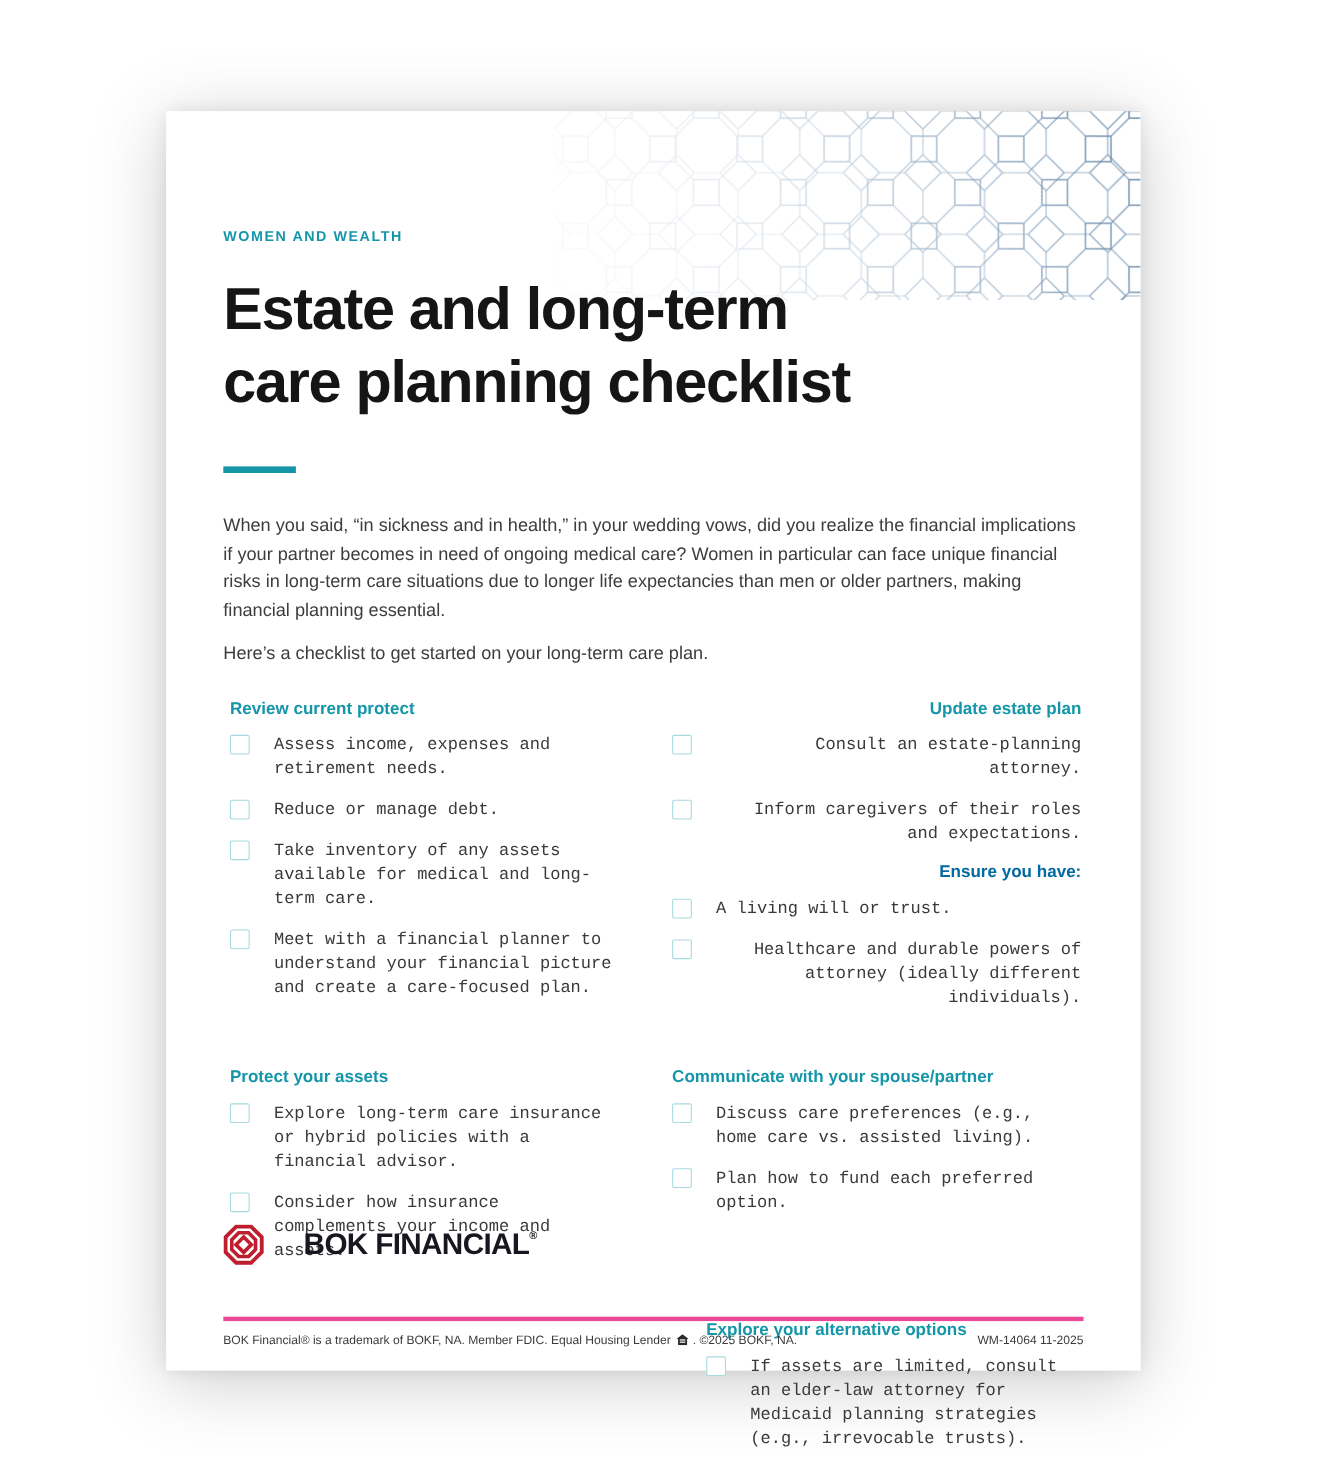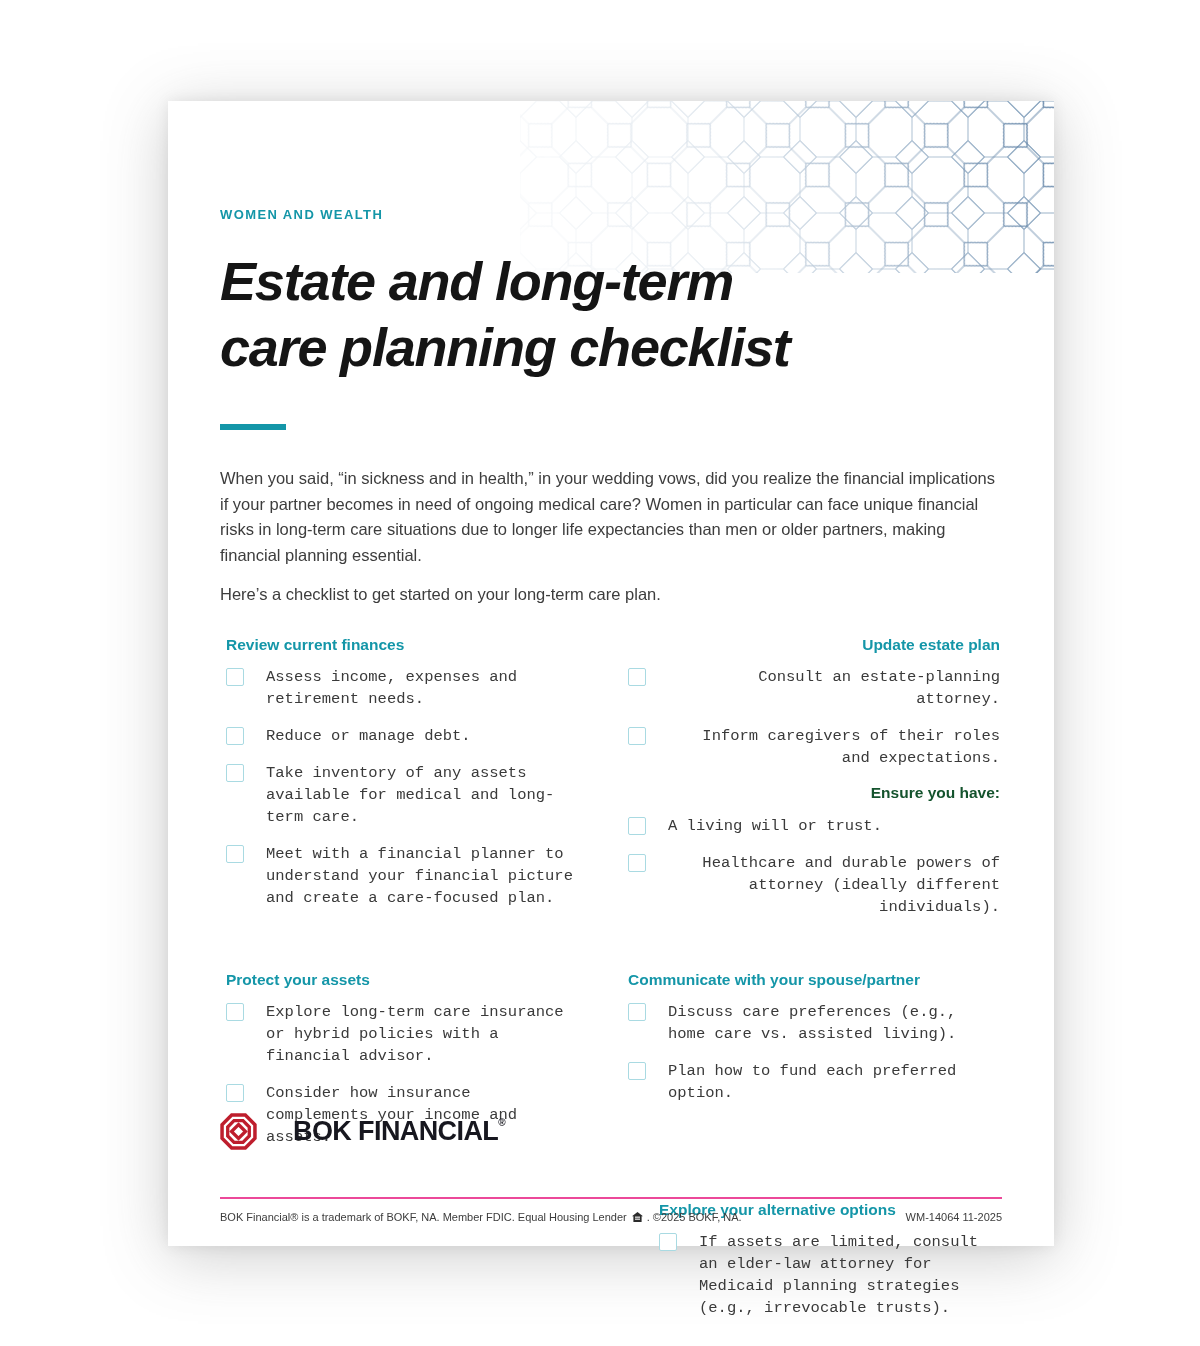--- a/index.html
+++ b/index.html
@@ -1,54 +1,54 @@
 <!DOCTYPE html>
 <html><head>
 <meta charset="utf-8">
 <style>
   html,body{margin:0;padding:0;}
   body{
     width:1200px;height:1346px;position:relative;background:#ffffff;
     font-family:"Liberation Sans", sans-serif;overflow:hidden;
   }
   .page{
-    position:absolute;left:168px;top:101px;width:886px;height:1145px;
+    position:absolute;left:151px;top:101px;width:886px;height:1145px;
     background:#ffffff;
     box-shadow:0 0 14px rgba(0,0,0,.08), 0 10px 60px rgba(90,90,90,.30);
   }
   .pattern-wrap{position:absolute;top:0;right:0;width:534px;height:172px;pointer-events:none;}
   .content{position:relative;padding:106px 52px 0 52px;}
   .eyebrow{
     font-size:13px;font-weight:700;letter-spacing:1.4px;color:#1496A8;
   }
   h1.doc-title{
     margin:26px 0 0 0;font-size:54px;line-height:66px;font-weight:700;
     letter-spacing:-1.2px;color:#151515;
   }
-  h1.doc-title span{display:block;font-style:italic;}
+  h1.doc-title span{display:block;}
   .divider{margin-top:44px;width:66px;height:6px;background:#1496A8;}
   .intro{margin-top:36px;}
   .intro p{margin:0 0 14px 0;font-size:16.5px;line-height:25.5px;color:#3d3d3d;max-width:782px;}
   .checklist-grid{
     margin:28px 0 0 6px;display:grid;grid-template-columns:350px 372px;
     column-gap:52px;row-gap:38px;align-items:start;
   }
   .cl-heading{margin:0 0 12px 0;font-size:15.5px;font-weight:700;color:#1496A8;}
   .cl-row{display:flex;gap:22px;margin-bottom:15px;font-family:Liberation Mono, monospace;}
   .cl-box{
     width:16px;height:16px;flex:0 0 auto;margin-top:2px;background:#ffffff;
     border:1.6px solid #A9DAE2;border-radius:2px;
   }
   .cl-text{font-size:15.5px;line-height:22px;color:#3a3a3a;}
-  .cl-sub{margin:2px 0 13px 0;font-size:15.5px;font-weight:700;color:#14532d;}
+  .cl-sub{margin:2px 0 13px 0;font-size:15.5px;font-weight:700;color:#0369a1;}
   .logo-row{position:absolute;left:52px;top:1012px;display:flex;align-items:center;gap:9px;}
   .logo-text{font-size:27px;font-weight:700;letter-spacing:-0.6px;color:#17171f;white-space:nowrap;margin-left:27px;}
   .logo-reg{font-size:10px;vertical-align:14px;font-weight:700;color:#17171f;}
   .page-footer{
-    position:absolute;left:52px;right:52px;top:1096px;border-top:2px solid #ec4899;
+    position:absolute;left:52px;right:52px;top:1096px;border-top:4px solid #ec4899;
     padding-top:11px;display:flex;justify-content:space-between;align-items:flex-start;
     font-size:11px;color:#3c3c3c;line-height:14px;
   }
   .footer-left{display:flex;align-items:center;gap:3px;white-space:nowrap;}
   .eh-icon{display:inline-block;margin:0 1px -1px 2px;}
 </style>
 </head>
 <body>
 
 <div class="page">
@@ -101,21 +101,21 @@
 
     <div class="divider"></div>
 
     <div class="intro">
       <p>When you said, “in sickness and in health,” in your wedding vows, did you realize the financial implications if your partner becomes in need of ongoing medical care? Women in particular can face unique financial risks in long-term care situations due to longer life expectancies than men or older partners, making financial planning essential.</p>
       <p>Here’s a checklist to get started on your long-term care plan.</p>
     </div>
 
     <div class="checklist-grid">
         <section style="grid-area: 1 / 1;">
-          <h3 class="cl-heading">Review current finances</h3>
+          <h3 class="cl-heading">Review current protect</h3>
           <div class="cl-row">
             <span class="cl-box"></span>
             <span class="cl-text">Assess income, expenses and retirement needs.</span>
           </div>
           <div class="cl-row">
             <span class="cl-box"></span>
             <span class="cl-text">Reduce or manage debt.</span>
           </div>
           <div class="cl-row">
             <span class="cl-box"></span>

